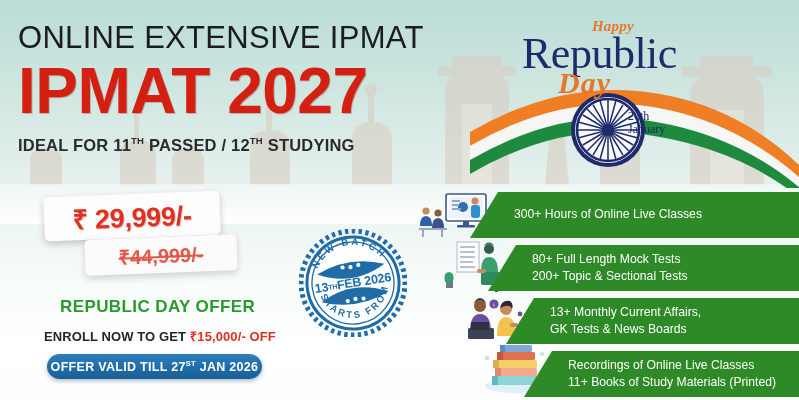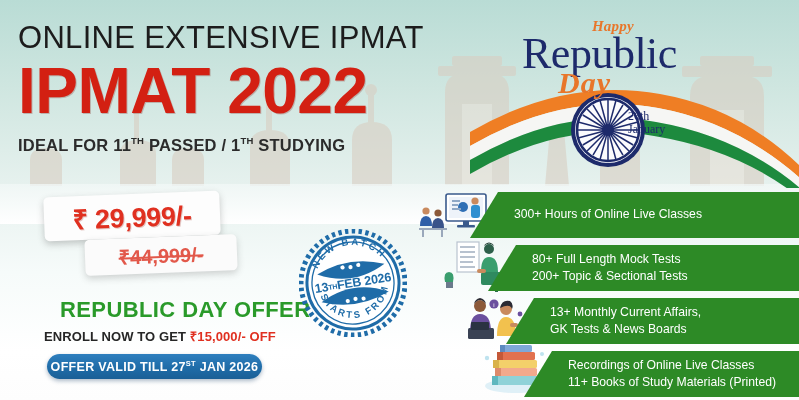--- a/index.html
+++ b/index.html
@@ -80,21 +80,21 @@
     display:flex;align-items:center;justify-content:center;
   }
   .price-old span{
     font-size:20px;font-weight:bold;color:#e2584a;
     text-decoration:line-through;text-decoration-thickness:2px;
   }
 
   
   .offer-title{
     position:absolute;left:60px;top:297px;
-    font-size:22px;font-weight:bold;color:#2a9a2a;letter-spacing:.4px;
+    font-size:17px;font-weight:bold;color:#2a9a2a;letter-spacing:.4px;
     white-space:nowrap;
   }
   .offer-line{
     position:absolute;left:44px;top:327px;
     font-size:13px;font-weight:bold;color:#262626;letter-spacing:.1px;
     white-space:nowrap;
   }
   .offer-line b{color:#e03020;}
   .offer-pill{
     position:absolute;left:47px;top:354px;width:215px;height:25px;
@@ -229,22 +229,22 @@
       <line x1="38" y1="38" x2="12.8" y2="23"></line>
       <line x1="38" y1="38" x2="16.8" y2="16.8"></line>
       <line x1="38" y1="38" x2="23" y2="12.8"></line>
       <line x1="38" y1="38" x2="30.2" y2="9"></line>
     </g>
     <circle cx="38" cy="38" r="6" fill="#1d2a6b"></circle>
   </svg>
 
   <div class="head">
     <div class="h-course">ONLINE EXTENSIVE IPMAT</div>
-    <div class="h-main">IPMAT 2022</div>
-    <div class="h-sub"><span>IDEAL FOR 11</span><sup>TH</sup><span> PASSED / 1</span><sup>TH</sup><span> STUDYING</span></div>
+    <div class="h-main">IPMAT 2027</div>
+    <div class="h-sub"><span>IDEAL FOR 11</span><sup>TH</sup><span> PASSED / 12</span><sup>TH</sup><span> STUDYING</span></div>
   </div>
 
   <div class="rd">
     <div class="rd-happy">Happy</div>
     <div class="rd-republic">Republic</div>
     <div class="rd-day">Day</div>
     <div class="rd-date">
       <div>26th</div>
       <div>January</div>
     </div>

